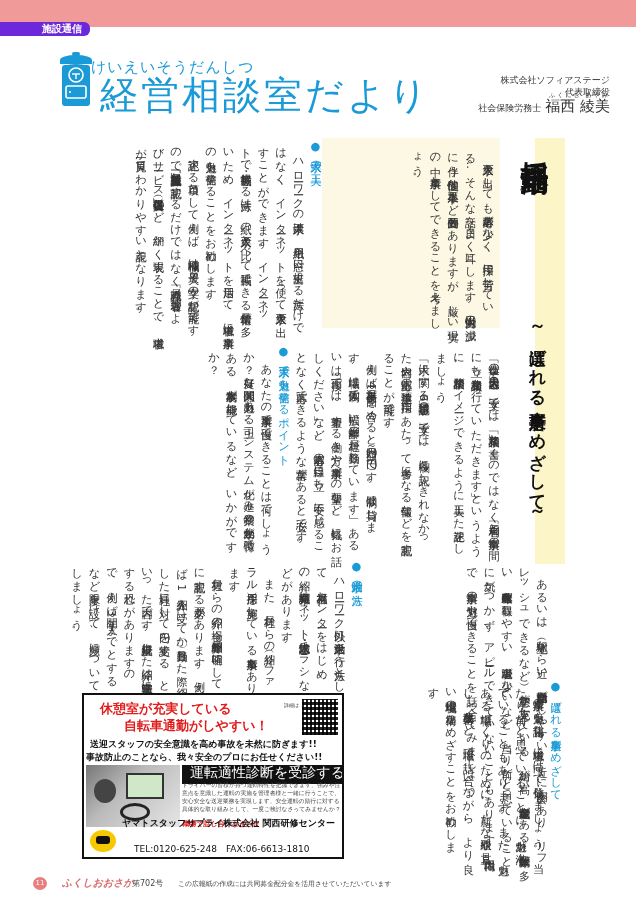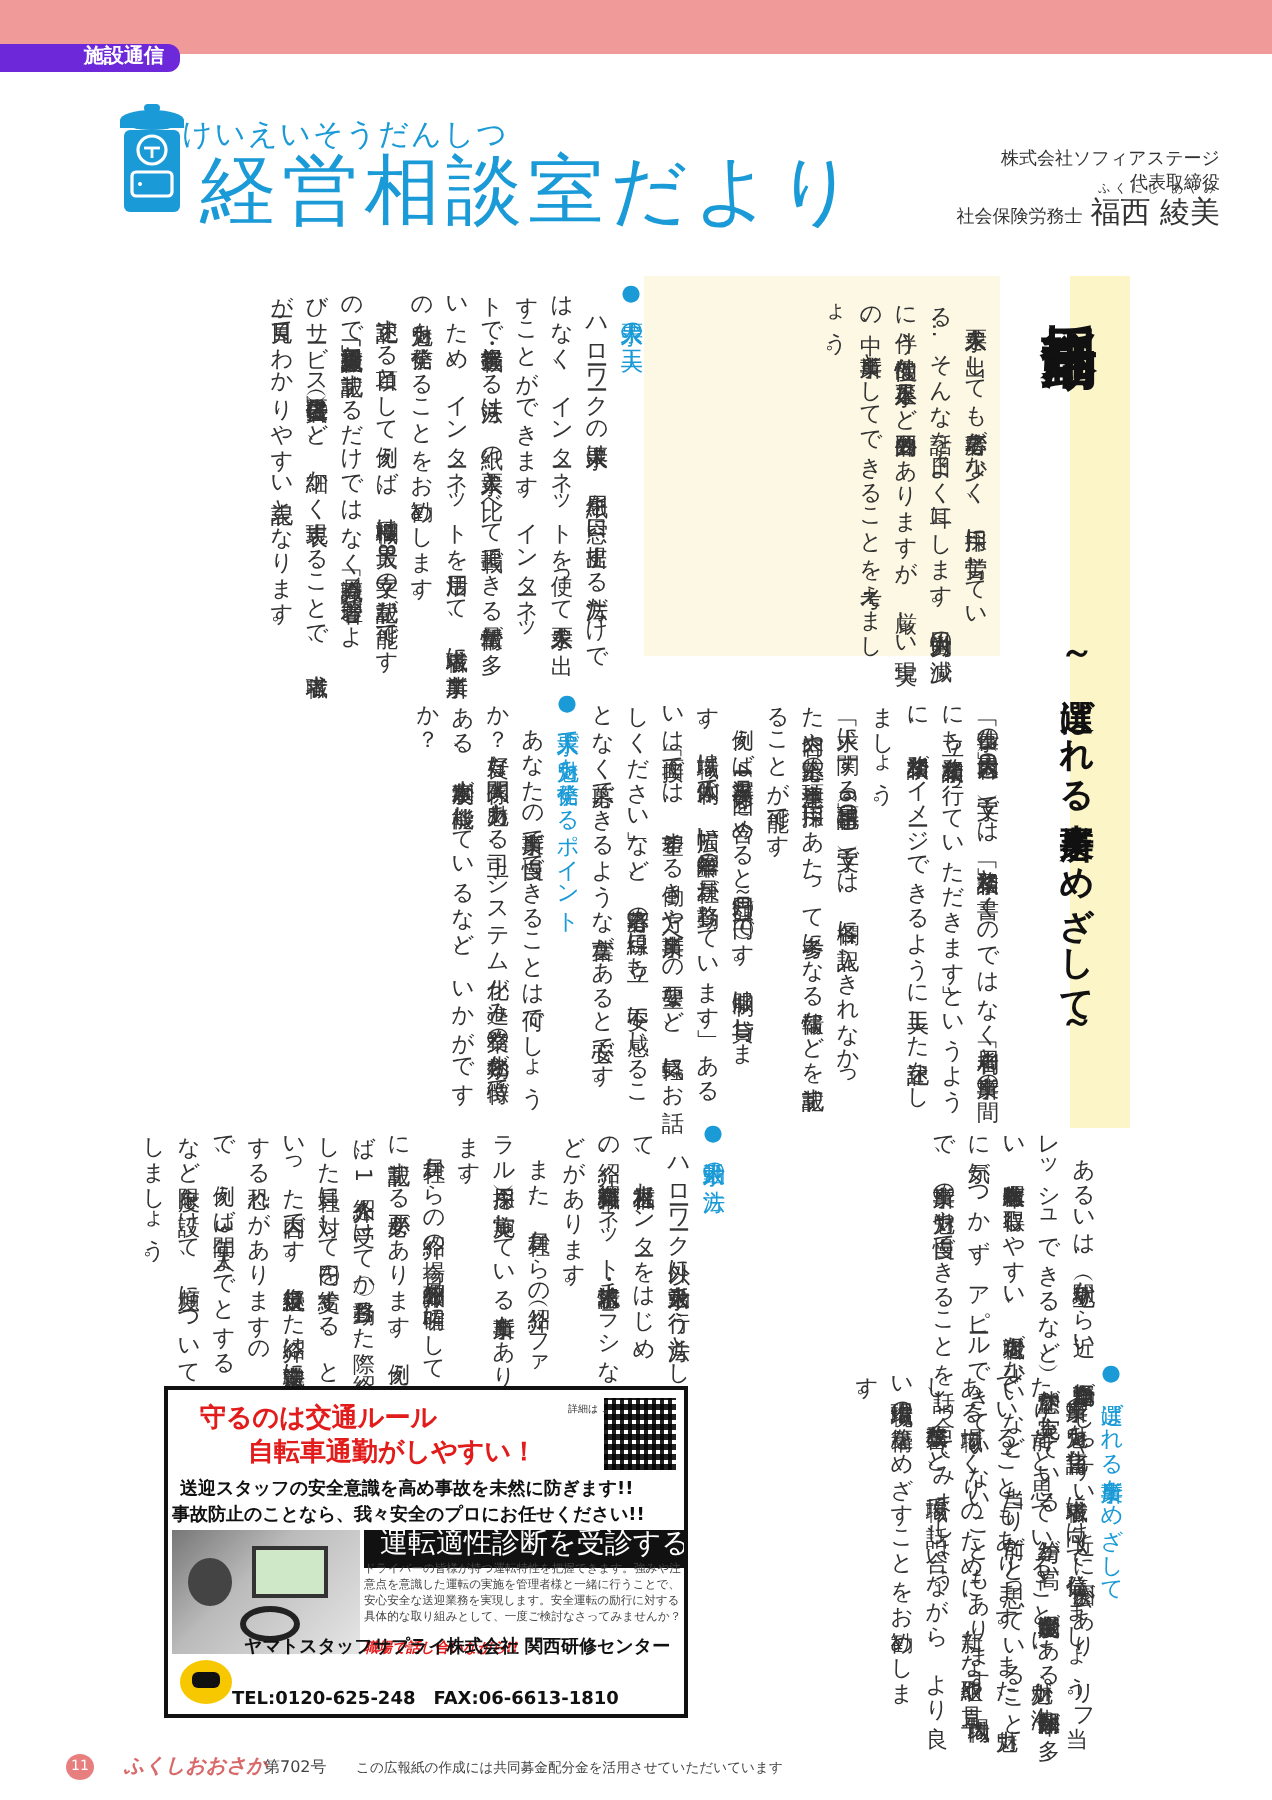--- a/index.html
+++ b/index.html
@@ -43,21 +43,21 @@
   .ad .photo { position: absolute; left: 2px; top: 70px; width: 94px; height: 62px; background: linear-gradient(135deg, #777 0%, #bbb 40%, #e6e6e6 100%); }
   .ad .photo .screen { position: absolute; left: 40px; top: 8px; width: 38px; height: 26px; background: #cfe8c8; border: 2px solid #333; }
   .ad .photo .head { position: absolute; left: 8px; top: 14px; width: 22px; height: 24px; border-radius: 50%; background: #444; }
   .ad .photo .wheel { position: absolute; left: 34px; top: 38px; width: 30px; height: 18px; border-radius: 50%; border: 3px solid #222; }
   .ad .band { position: absolute; left: 98px; top: 70px; width: 160px; height: 19px; background: #111; color: #fff; font-size: 14px; line-height: 14px; padding-left: 8px; white-space: nowrap; }
   .ad .desc { position: absolute; left: 98px; top: 86px; width: 162px; font-size: 5.8px; line-height: 8px; color: #444; }
   .ad .free { position: absolute; left: 98px; top: 124px; font-size: 7px; color: #e21b1b; font-weight: bold; font-style: italic; }
   .ad .logo-oval { position: absolute; left: 6px; top: 135px; width: 26px; height: 22px; border-radius: 50%; background: #f7c800; }
   .ad .logo-oval .cat { position: absolute; left: 6px; top: 6px; width: 14px; height: 8px; background: #111; border-radius: 3px; }
   .ad .company { position: absolute; left: 38px; top: 122px; font-size: 9px; font-weight: bold; color: #111; white-space: nowrap; }
-  .ad .tel { position: absolute; left: 32px; top: 148px; font-size: 9px; font-weight: bold; color: #111; white-space: nowrap; }
+  .ad .tel { position: absolute; left: 50px; top: 148px; font-size: 9px; font-weight: normal; color: #111; white-space: nowrap; }
 
   .footer { position: absolute; left: 0; top: 874px; width: 636px; height: 20px; font-size: 7.5px; color: #444; }
   .footer .page { position: absolute; left: 33px; top: 3px; width: 14px; height: 13px; border-radius: 50%; background: #e87f7f; color: #fff; font-size: 7px; line-height: 13px; text-align: center; }
   .footer .brand { position: absolute; left: 62px; top: 2px; font-size: 10px; font-weight: bold; color: #d96a6a; font-style: italic; }
   .footer .issue { position: absolute; left: 132px; top: 4px; font-size: 8px; }
   .footer .note { position: absolute; left: 178px; top: 5px; font-size: 6.8px; }
 </style>
 </head>
 <body>
 
@@ -123,21 +123,21 @@
   <p>社員からの紹介の場合、紹介報酬を明確にして就業規則に記載する必要があります。例えば、1人紹介を受けて〇か月勤務した際、紹介した社員に対して〇〇円を支給する、といった内容です。反復継続した紹介は職業安定法に抵触する恐れがありますので、例えば年間3人までとするなど限度を設けて、頻度について注意しましょう。</p>
 </div>
 <div class="vcol" style="left:368px; top:690px; height:170px; width:0;"></div>
 
 <div class="vcol" style="left:368px; top:680px; height:180px; width:196px;">
   <p class="head noindent"><span class="dot">●</span><span>選ばれる事業所をめざして</span></p>
   <p>事業所の魅力を言語化し、求職者に向けて発信しましょう。当たり前だと思っていることに、魅力が潜んでいることもあります。また、魅力ある職場づくりのために、新たな取組や見直し、業務改善など、職場で話し合いながら、より良い職場環境の構築をめざすことをお勧めします。</p>
 </div>
 
 <div class="ad">
-  <div class="red1">守るのは交通ルール</div>
+  <div class="red1">休憩室が充実している</div>
   <div class="red2">自転車通勤がしやすい！</div>
   <div class="qr-label">詳細は こちら</div>
   <div class="qr"></div>
   <div class="line1">送迎スタッフの安全意識を高め事故を未然に防ぎます!!</div>
   <div class="line2">事故防止のことなら、我々安全のプロにお任せください!!</div>
   <div class="photo">
     <div class="screen"></div>
     <div class="head"></div>
     <div class="wheel"></div>
   </div>

